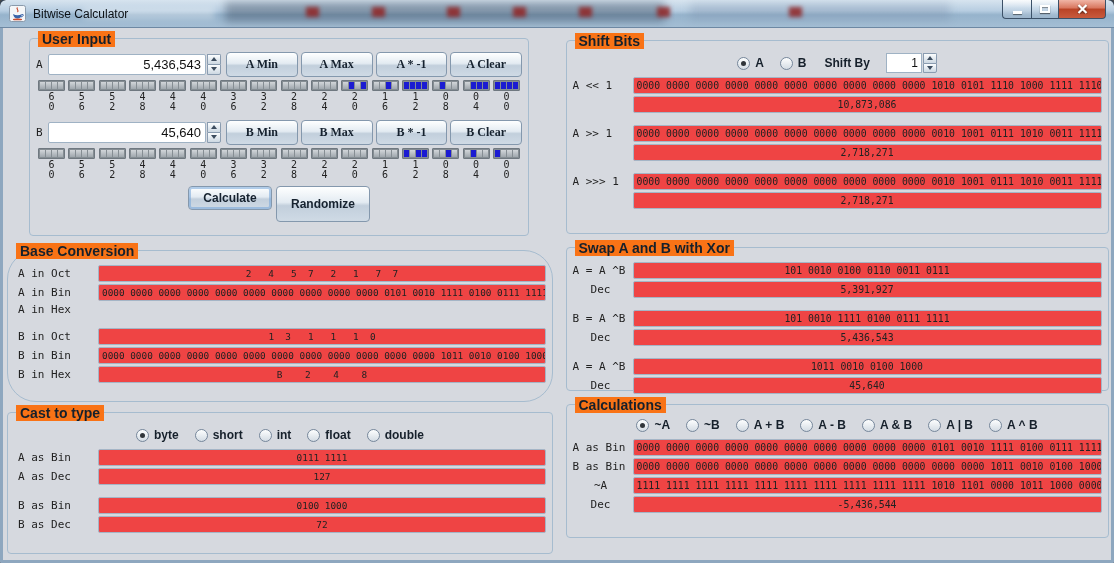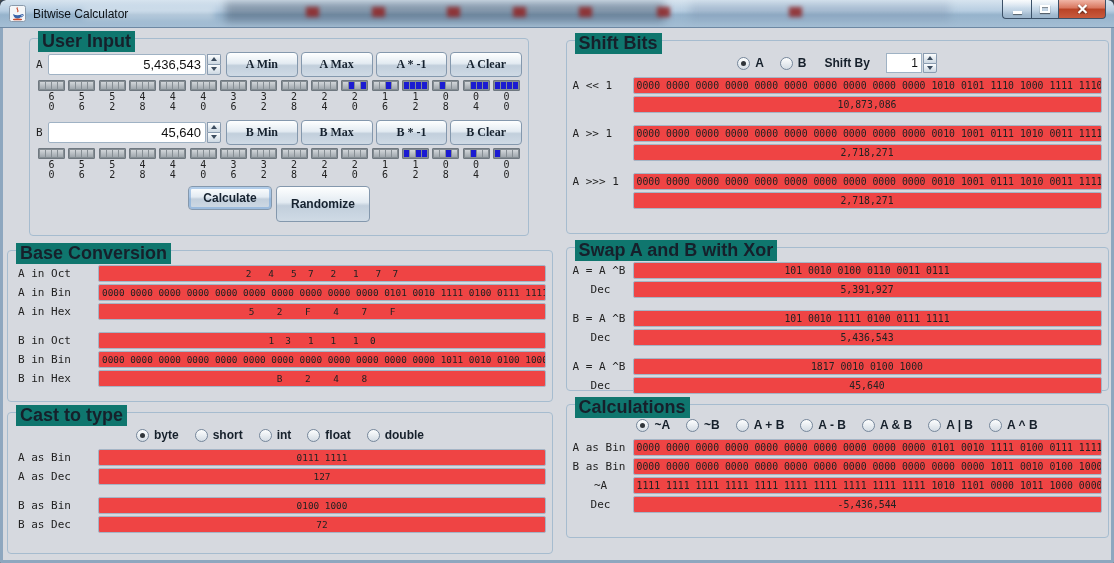--- a/index.html
+++ b/index.html
@@ -26,22 +26,22 @@
           background:linear-gradient(#f0b5a6, #d8755d 45%, #b94326 50%, #c85a3d); }
   .glyph-min { width:9px; height:3px; background:#fff; box-shadow:0 1px 1px rgba(0,0,0,.5); margin-top:6px; }
   .glyph-max { width:10px; height:8px; border:2px solid #fff; box-shadow:0 1px 1px rgba(0,0,0,.5), inset 0 1px 1px rgba(0,0,0,.4); }
   
   .body { height:535px; background:#d6d9df; border-left:3px solid #8ea7bf; border-right:3px solid #8ea7bf;
           border-bottom:3px solid #8ea7bf; display:flex; padding:2px 2px 0 4px; }
   .col-left  { width:552px; }
   .col-right { width:551px; padding-left:7px; }
   
   .panel { position:relative; border:1px solid #a6bccf; border-radius:4px; background:#d6d9df; }
-  .panel-title { position:absolute; top:-8px; left:8px; background:#0f766e; padding:0 4px;
-                 font-size:18px; font-weight:bold; color:#16202b; }
+  .panel-title { position:absolute; top:-8px; left:8px; background:#f97316; padding:0 4px;
+                 font-size:14px; font-weight:bold; color:#16202b; }
   
   .p-userinput { margin-left:22px; margin-top:8px; width:500px; height:198px; padding:12px 6px 4px 6px; }
   .io-row { display:flex; align-items:center; height:26px; }
   .io-label { width:12px; font:11px "DejaVu Sans Mono", monospace; color:#222; }
   .value-field { width:158px; height:21px; background:#fff; border:1px solid #9fb2c4; border-radius:2px;
                  font:13px "Liberation Sans", sans-serif; text-align:right; padding:0 4px; color:#111; outline:none; }
   .spinner { width:14px; height:21px; display:flex; flex-direction:column; margin-left:1px; }
   .spin { flex:1; border:1px solid #8a9cb0; background:linear-gradient(#fbfdfe,#cdd8e2);
           display:flex; align-items:center; justify-content:center; }
   .spin.up { border-bottom:none; border-radius:0 2px 0 0; }
@@ -62,21 +62,21 @@
   .btn-rand { width:94px; height:36px; }
   
   .data-row { display:flex; align-items:center; margin-top:2px; }
   .row-label { font:11px "DejaVu Sans Mono", monospace; color:#222; }
   .field { flex:1; height:17px; background:#ef4444; border:1px solid #a5b5c6; border-radius:2px;
            font:9.4px "DejaVu Sans Mono", monospace; color:#222; text-align:center; padding:0 3px;
            white-space:pre; overflow:hidden; line-height:15px; }
   .col-right .field { font-size:9.8px; }
   .gap-sm { margin-top:12px; }
   
-  .p-base { margin-top:14px; width:546px; height:152px; padding:12px 6px 4px 6px; }
+  .p-base { margin-top:14px; width:546px; height:152px; padding:12px 6px 4px 6px;border-radius:29px; }
   .p-base .row-label, .p-cast .row-label { width:84px; padding-left:4px; }
   .p-cast { margin-top:10px; width:546px; height:142px; padding:10px 6px 4px 6px; }
   
   .p-shift { margin-top:10px; width:543px; height:194px; padding:10px 6px 4px 6px; }
   .p-swap  { margin-top:13px; width:543px; height:144px; padding:12px 6px 4px 6px; }
   .p-calcs { margin-top:13px; width:543px; height:134px; padding:8px 6px 4px 6px; }
   .col-right .row-label { width:56px; }
   .col-right .field { margin-left:4px; }
   .row-label.centered { text-align:center; }
   
@@ -514,21 +514,20 @@
             <div class="data-row">
               <span class="row-label">A in Oct</span>
               <div class="field">2   4   5  7   2   1   7  7</div>
             </div>
             <div class="data-row">
               <span class="row-label">A in Bin</span>
               <div class="field">0000 0000 0000 0000 0000 0000 0000 0000 0000 0000 0101 0010 1111 0100 0111 1111</div>
             </div>
             <div class="data-row">
               <span class="row-label">A in Hex</span>
-              <div class="field">5    2    F    4    7    F</div>
             </div>
             <div class="data-row gap-sm">
               <span class="row-label">B in Oct</span>
               <div class="field">1  3   1   1   1  0</div>
             </div>
             <div class="data-row">
               <span class="row-label">B in Bin</span>
               <div class="field">0000 0000 0000 0000 0000 0000 0000 0000 0000 0000 0000 0000 1011 0010 0100 1000</div>
             </div>
             <div class="data-row">
@@ -651,21 +650,21 @@
             <div class="data-row gap-sm">
               <span class="row-label">B = A ^B</span>
               <div class="field">101 0010 1111 0100 0111 1111</div>
             </div>
             <div class="data-row">
               <span class="row-label centered">Dec</span>
               <div class="field">5,436,543</div>
             </div>
             <div class="data-row gap-sm">
               <span class="row-label">A = A ^B</span>
-              <div class="field">1817 0010 0100 1000</div>
+              <div class="field">1011 0010 0100 1000</div>
             </div>
             <div class="data-row">
               <span class="row-label centered">Dec</span>
               <div class="field">45,640</div>
             </div>
           </div>
       </div>
 
       <div class="panel p-calcs">
         <div class="panel-title">Calculations</div>

